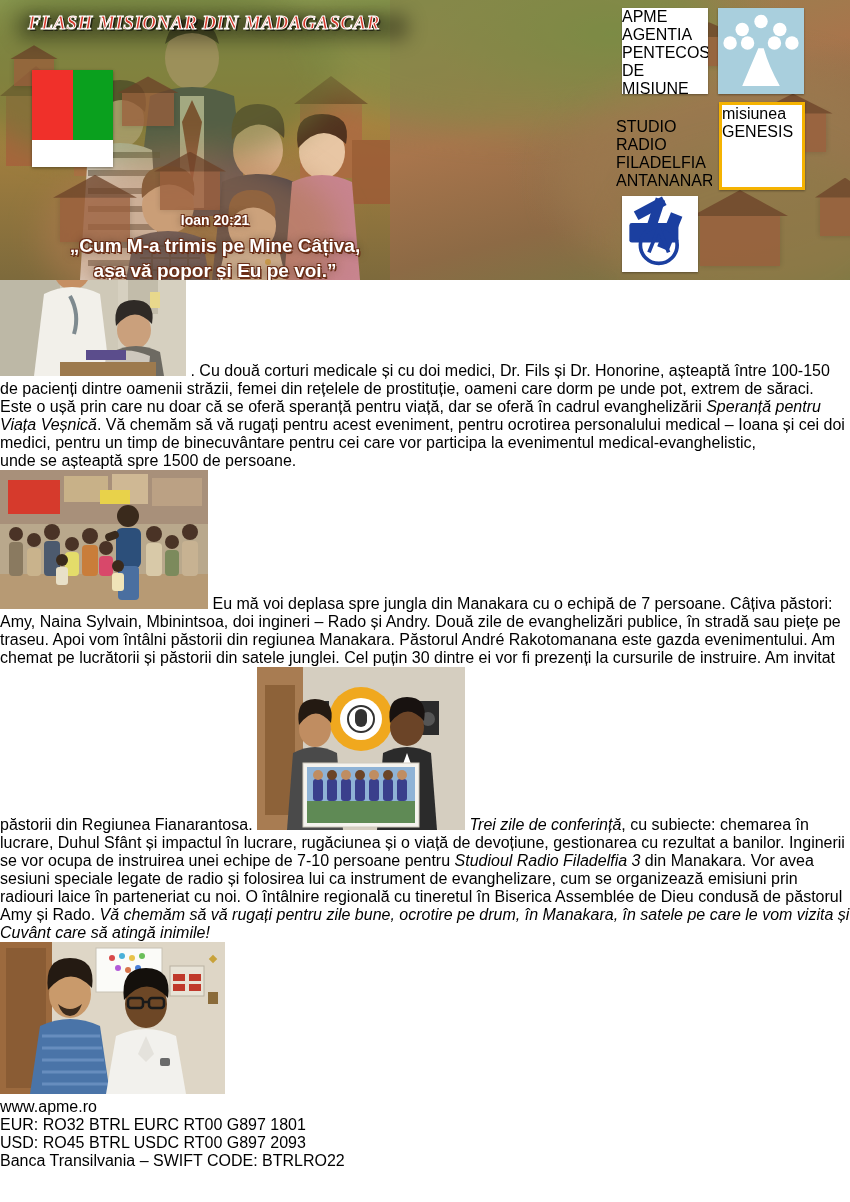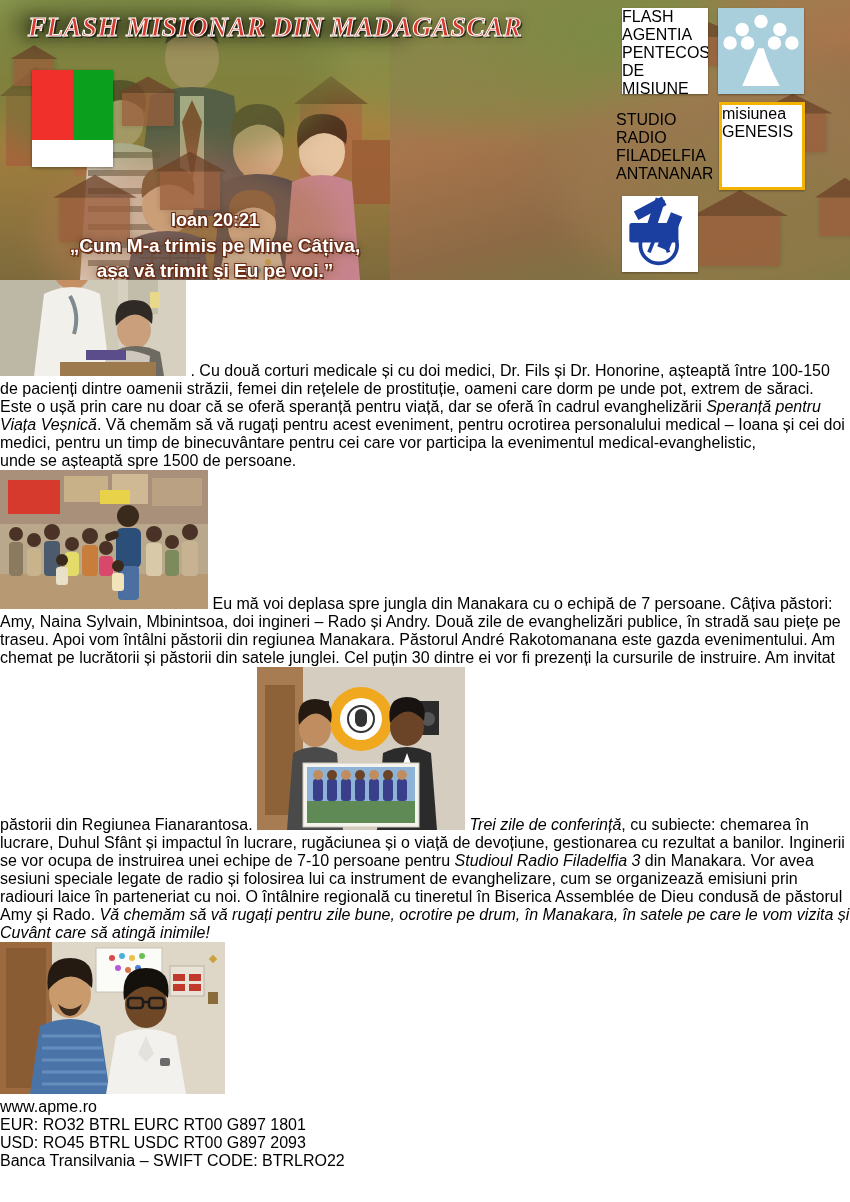--- a/index.html
+++ b/index.html
@@ -40,21 +40,21 @@
   }
   .house:before {
     content:""; position:absolute; left:-10%; top:-46%; width:120%; height:50%;
     background:#6c4228; clip-path: polygon(0 100%, 50% 0, 100% 100%);
   }
 
   .banner-title {
     position: absolute; left: 28px; top: 12px;
     font-family: "Liberation Serif", serif;
     font-weight: bold; font-style: italic;
-    font-size: 27px; letter-spacing: .5px;
+    font-size: 19px; letter-spacing: .5px;
     color: #d63a2c;
     -webkit-text-stroke: 1px #ffffff;
     text-shadow: 2px 2px 0 rgba(0,0,0,.55), 0 0 10px rgba(0,0,0,.5);
     white-space: nowrap;
   }
   .title-shadow {
     position:absolute; left: 18px; top: 14px; width: 390px; height: 26px;
     background: rgba(0,0,0,.35); filter: blur(9px); border-radius: 6px;
   }
 
@@ -69,31 +69,31 @@
   .flag .fl-green { position:absolute; left:50%; top:0; width:50%; height:72%; background:#0aa01e; }
 
   
   .verse {
     position: absolute; left: 0; top: 208px; width: 430px;
     text-align: center; color: #ffffff;
     font-family: "Liberation Sans", sans-serif;
     font-weight: bold; font-size: 19px; line-height: 25px;
     text-shadow: 1.5px 1.5px 0 #6b2f18, -1px -1px 0 #6b2f18, 1px -1px 0 #6b2f18, -1px 1px 0 #6b2f18, 0 0 8px rgba(0,0,0,.5);
   }
-  .verse .vref { display:block; font-size: 18px; }
+  .verse .vref { display:block; font-size: 14px; }
 
   
   .logos { position: absolute; left: 612px; top: 6px; width: 236px; height: 272px; }
   .logo-box {
     position: absolute; background: #fff; overflow: hidden;
     box-shadow: 0 1px 2px rgba(0,0,0,.35);
   }
   .lg-apme  { left: 10px;  top: 2px;   width: 86px;  height: 86px; }
   .lg-tree  { left: 106px; top: 2px;   width: 86px;  height: 86px; background:#a9cfdd; }
-  .lg-radio { left: 4px;   top: 105px;  width: 96px;  height: 80px; background: transparent; box-shadow:none; }
+  .lg-radio { left: 4px;   top: 112px;  width: 96px;  height: 80px; background: transparent; box-shadow:none; }
   .lg-gen   { left: 107px; top: 96px;  width: 86px;  height: 88px; border: 3px solid #f5b301; }
   .lg-ad    { left: 10px;  top: 190px; width: 76px;  height: 76px; }
   .lg-dym   { left: 100px; top": 190px; width: 92px;  height: 76px; }
   .lg-dym   { left: 100px; top: 190px; width: 92px;  height: 76px; }
 
   .apme-globe {
     position:absolute; left:50%; top:16px; transform:translateX(-50%);
     width: 40px; height: 40px; border-radius:50%;
     border: 3px solid #1b3a7a; background:
       repeating-linear-gradient(90deg,#5d86c4 0 4px,#c9d8ee 4px 8px);
@@ -351,27 +351,27 @@
 
     <div class="flag">
       <div class="fl-white"></div>
       <div class="fl-red"></div>
       <div class="fl-green"></div>
     </div>
 
     <div class="verse">
       <span class="vref">Ioan 20:21</span>
       <span>„Cum M-a trimis pe Mine Câțiva,</span><br>
-      <span>așa vă trimit și Eu pe voi.”</span>
+      <span>așa vă popor și Eu pe voi.”</span>
     </div>
 
     <div class="logos">
       <div class="logo-box lg-apme">
         <div class="apme-globe"></div>
-        <div class="apme-txt">FLASH</div>
+        <div class="apme-txt">APME</div>
         <div class="apme-sub">AGENTIA PENTECOSTALA DE MISIUNE EXTERNA</div>
       </div>
 
       <div class="logo-box lg-tree">
         <svg class="tree-ico" viewBox="0 0 64 64" xmlns="http://www.w3.org/2000/svg">
           <g fill="#ffffff">
             <circle cx="32" cy="10" r="5"></circle>
             <circle cx="18" cy="16" r="5"></circle>
               <circle cx="46" cy="16" r="5"></circle>
             <circle cx="9" cy="26" r="5"></circle>

